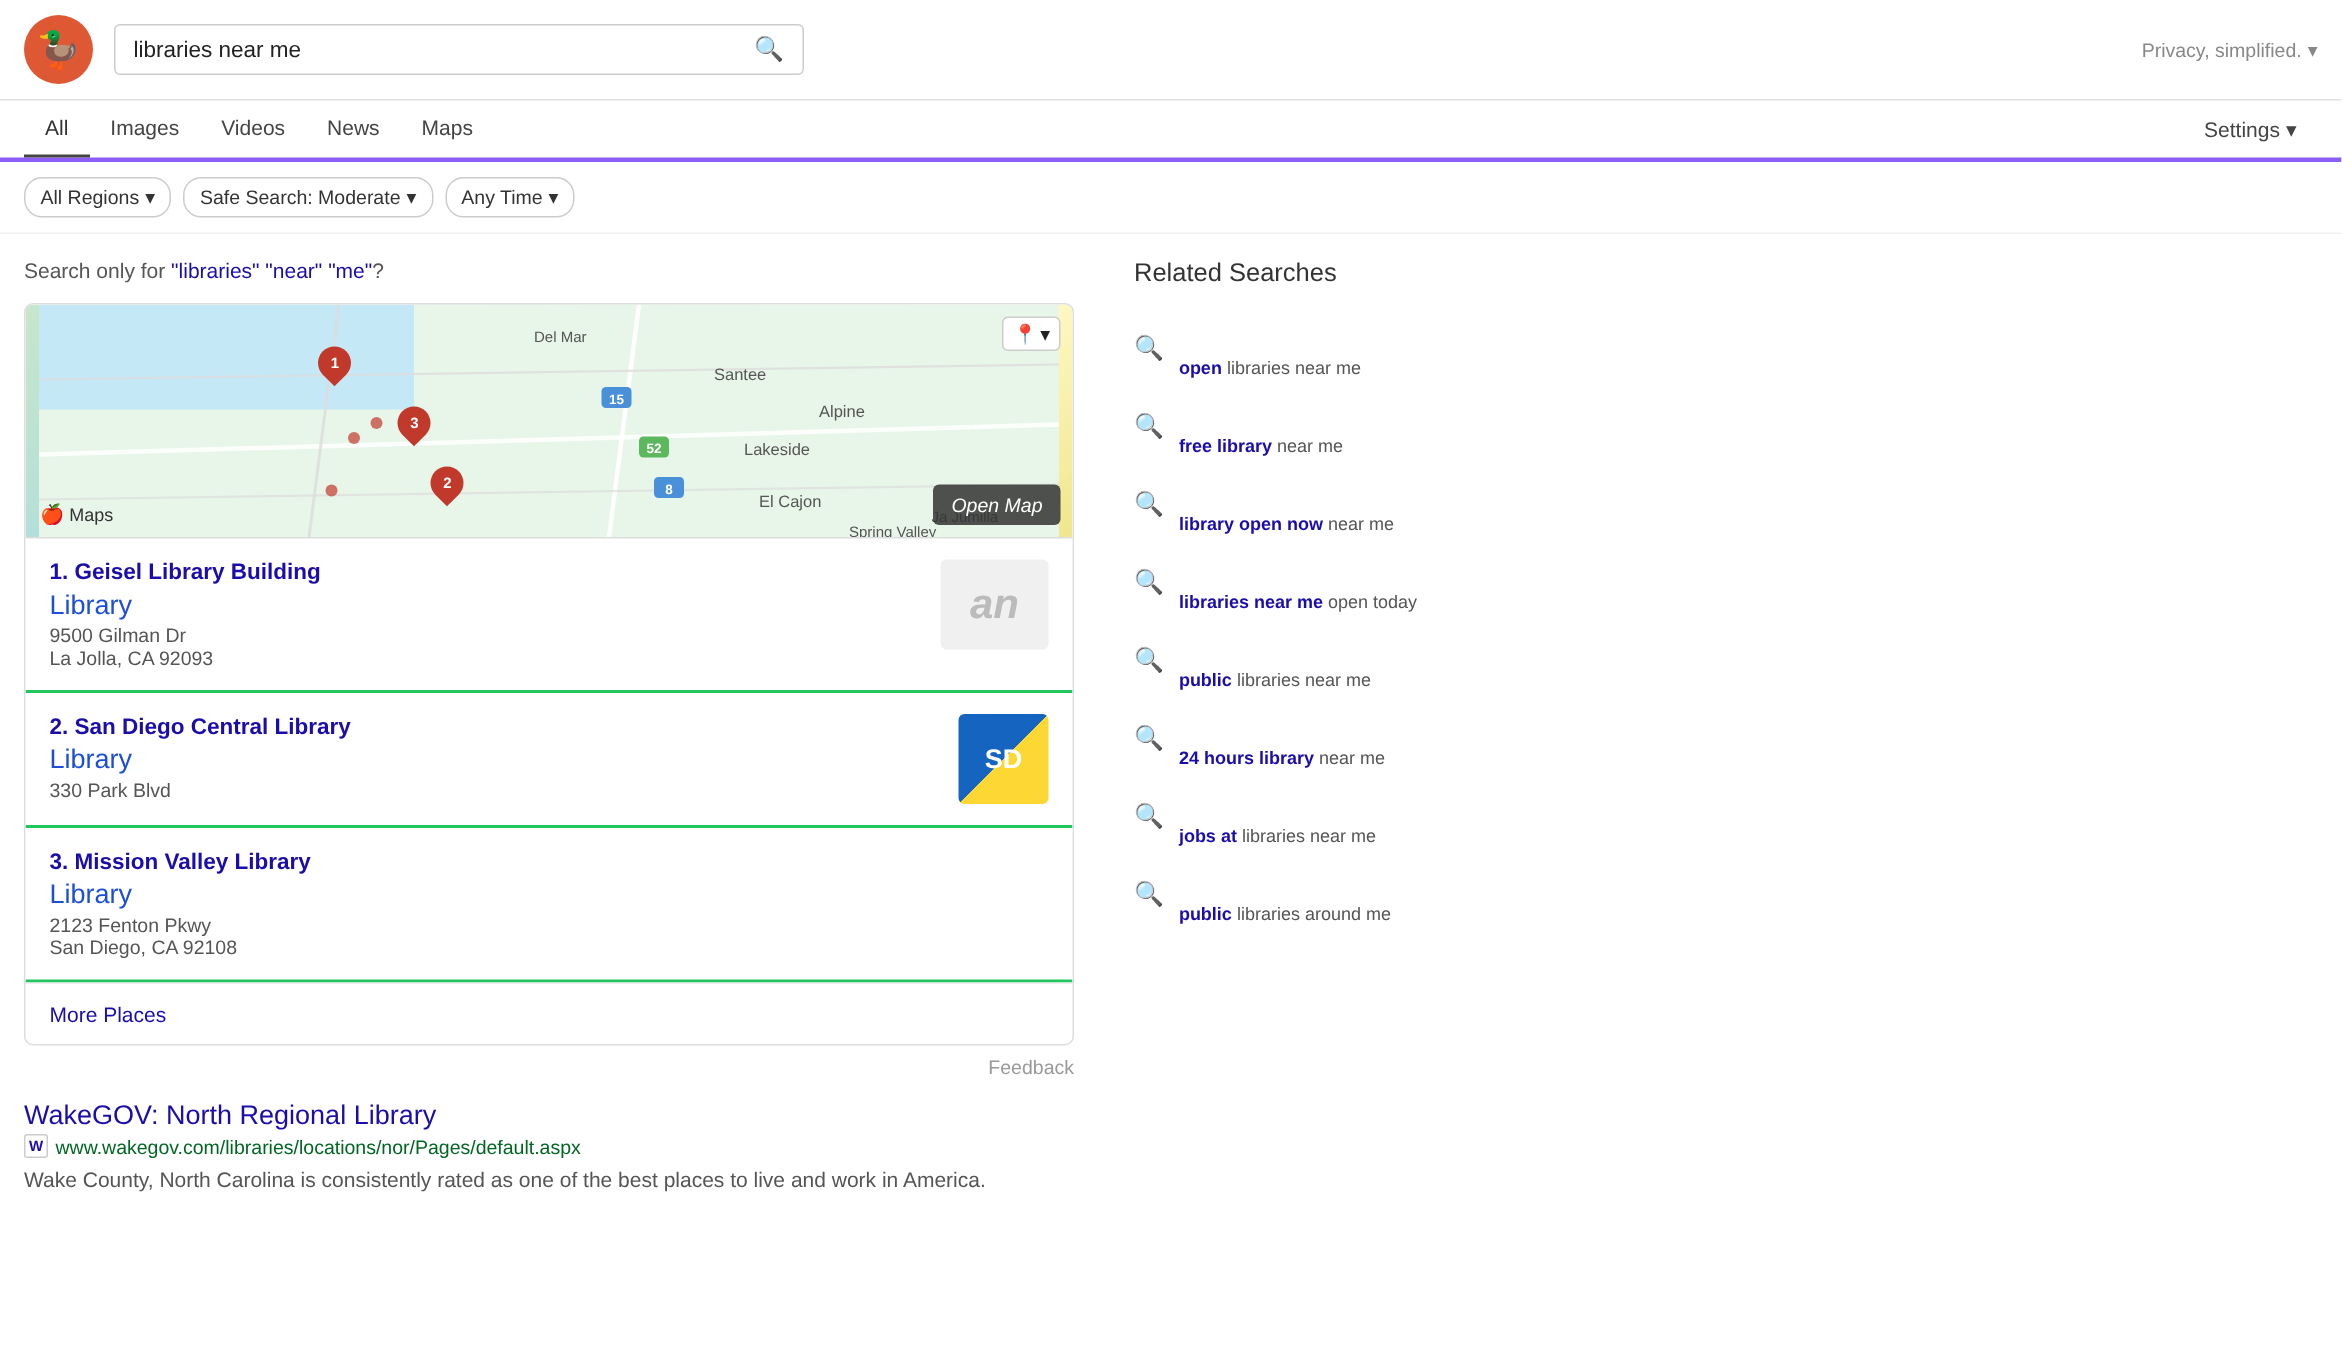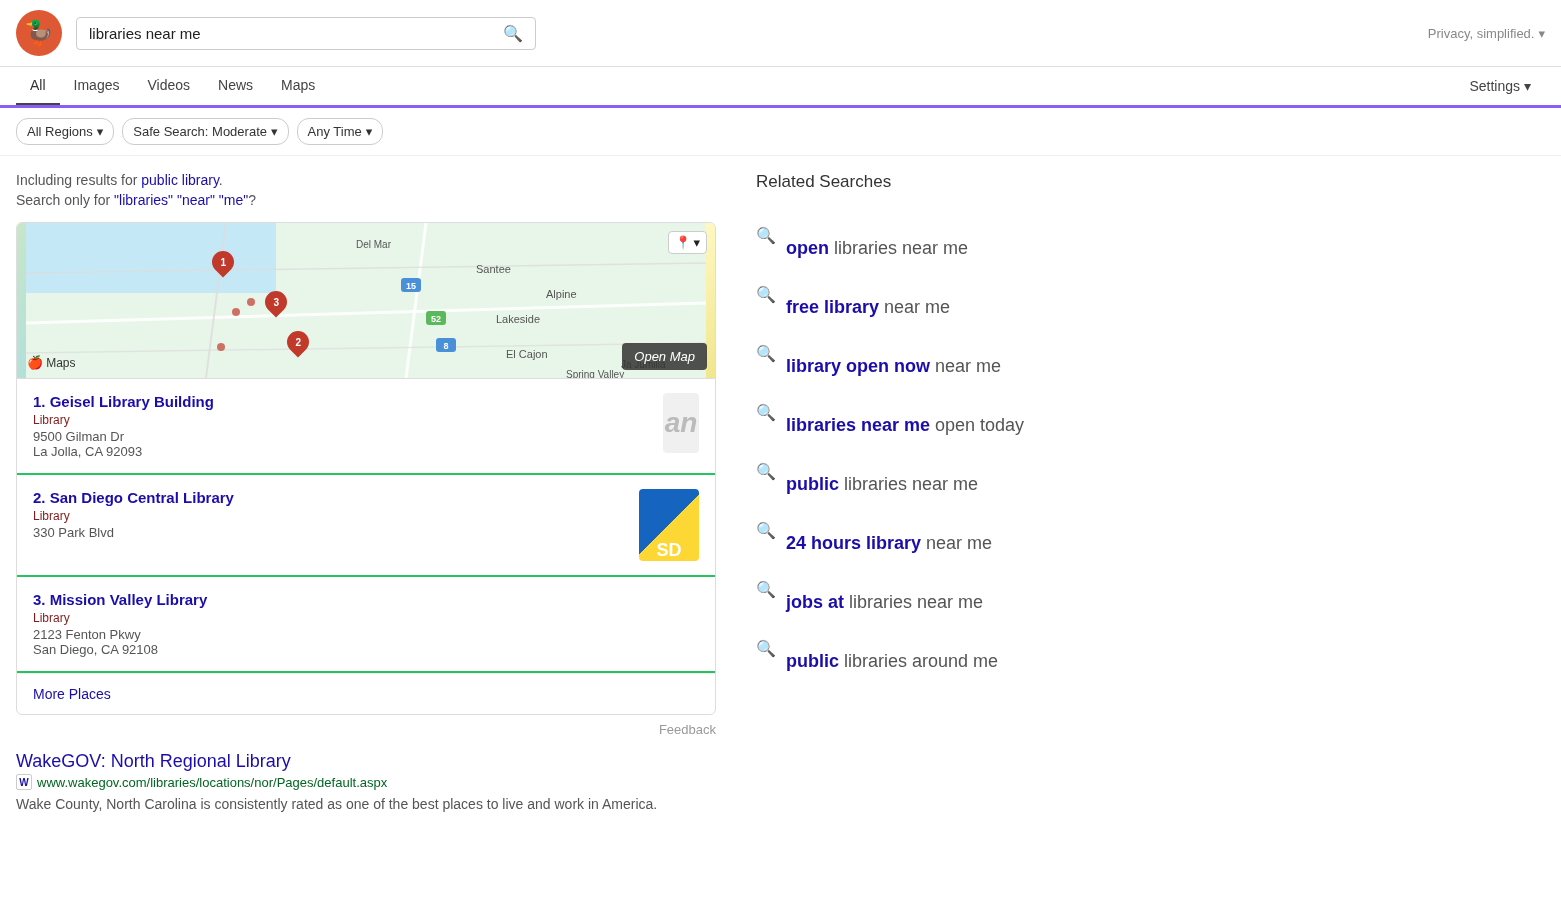--- a/index.html
+++ b/index.html
@@ -39,45 +39,45 @@
     .apple-maps-label { position: absolute; bottom: 10px; left: 10px; font-size: 12px; color: #333; display: flex; align-items: center; gap: 3px; }
 
     
 
     
     .places-box { border: 1px solid #ddd; border-radius: 4px; overflow: hidden; }
     .place-item { display: flex; align-items: flex-start; padding: 14px 16px; border-bottom: 2px solid #22c55e; background: #fff; }
     .place-item:last-child { border-bottom: none; }
     .place-info { flex: 1; }
     .place-name { font-size: 15px; font-weight: 600; color: #1a0dab; text-decoration: none; margin-bottom: 3px; display: block; }
-    .place-type { font-size: 12px; color: #7f1d1d; margin-bottom: 2px; }
+    .place-type { font-size: 18px; color: #1d4ed8; margin-bottom: 2px; }
     .place-address { font-size: 13px; color: #555; }
-    .place-thumb { width: 36px; height: 60px; border-radius: 4px; overflow: hidden; margin-left: 12px; background: #f0f0f0; display: flex; align-items: center; justify-content: center; flex-shrink: 0; }
+    .place-thumb { width: 72px; height: 60px; border-radius: 4px; overflow: hidden; margin-left: 12px; background: #f0f0f0; display: flex; align-items: center; justify-content: center; flex-shrink: 0; }
     .thumb-an { font-size: 28px; color: #bbb; font-style: italic; font-weight: bold; }
-    .thumb-sd { width: 60px; height: 72px; background: linear-gradient(135deg, #1565c0 50%, #fdd835 50%); border-radius: 4px; display: flex; align-items: flex-end; justify-content: center; }
+    .thumb-sd { width: 60px; height: 60px; background: linear-gradient(135deg, #1565c0 50%, #fdd835 50%); border-radius: 4px; display: flex; align-items: center; justify-content: center; }
     .thumb-sd-text { color: #fff; font-size: 20px; font-weight: bold; }
 
     .more-places-row { padding: 12px 16px; border-top: 1px solid #eee; }
     .more-places-link { color: #1a0dab; font-size: 14px; text-decoration: none; }
 
     .feedback-row { text-align: right; margin-top: 4px; margin-bottom: 12px; }
     .feedback-link { color: #999; font-size: 13px; text-decoration: none; }
 
     
     .web-result { margin-top: 8px; }
     .web-result-title { font-size: 18px; color: #1a0dab; text-decoration: none; display: block; margin-bottom: 2px; }
     .web-result-url { display: flex; align-items: center; gap: 5px; font-size: 13px; color: #006621; margin-bottom: 4px; }
     .web-result-snippet { font-size: 14px; color: #555; line-height: 1.5; }
     .w-icon { width: 16px; height: 16px; background: #fff; border: 1px solid #ccc; border-radius: 2px; display: flex; align-items: center; justify-content: center; font-size: 10px; font-weight: bold; color: #1a0dab; }
 
     
     .related-title { font-size: 17px; font-weight: 500; color: #333; margin-bottom: 14px; }
     .related-item { display: flex; align-items: center; gap: 10px; padding: 6px 0; cursor: pointer; }
     .search-mag { color: #888; font-size: 16px; flex-shrink: 0; }
-    .related-text { font-size: 18px; color: #555; margin-top: 26px; }
+    .related-text { font-size: 12px; color: #555; margin-top: 26px; }
     .related-text strong { color: #1a0dab; font-weight: 600; }
 
     
     .map-svg { position: absolute; top: 0; left: 0; width: 100%; height: 100%; }
   </style>
 </head>
 <body>
 
 <div style="display:flex;align-items:center;padding:10px 16px;border-bottom:1px solid #e0e0e0;background:#fff;gap:14px;">
   <div class="logo-circle">
@@ -118,23 +118,20 @@
   <button class="filter-btn">
     <span>Any Time</span>
     <span>▾</span>
   </button>
 </div>
 
 <div class="main-layout">
 
   <div class="left-col">
 
-    <p class="including-results" style="margin-bottom:4px;">
-      <span>Including results for </span><a href="#" style="color:#1a0dab;text-decoration:none;">public library</a><span>.</span>
-    </p>
     <p class="search-only" style="margin-bottom:14px;font-size:14px;color:#555;">
       <span>Search only for </span><a href="#" style="color:#1a0dab;text-decoration:none;">"libraries" "near" "me"</a><span>?</span>
     </p>
 
     <div class="places-box" style="border:1px solid #ddd;border-radius:6px;overflow:hidden;margin-bottom:6px;">
 
       <div class="map-container" style="border-radius:0;border:none;border-bottom:1px solid #ddd;">
         <div class="map-img" style="height:155px;position:relative;">
 
           <svg class="map-svg" viewBox="0 0 680 155" xmlns="http://www.w3.org/2000/svg">

